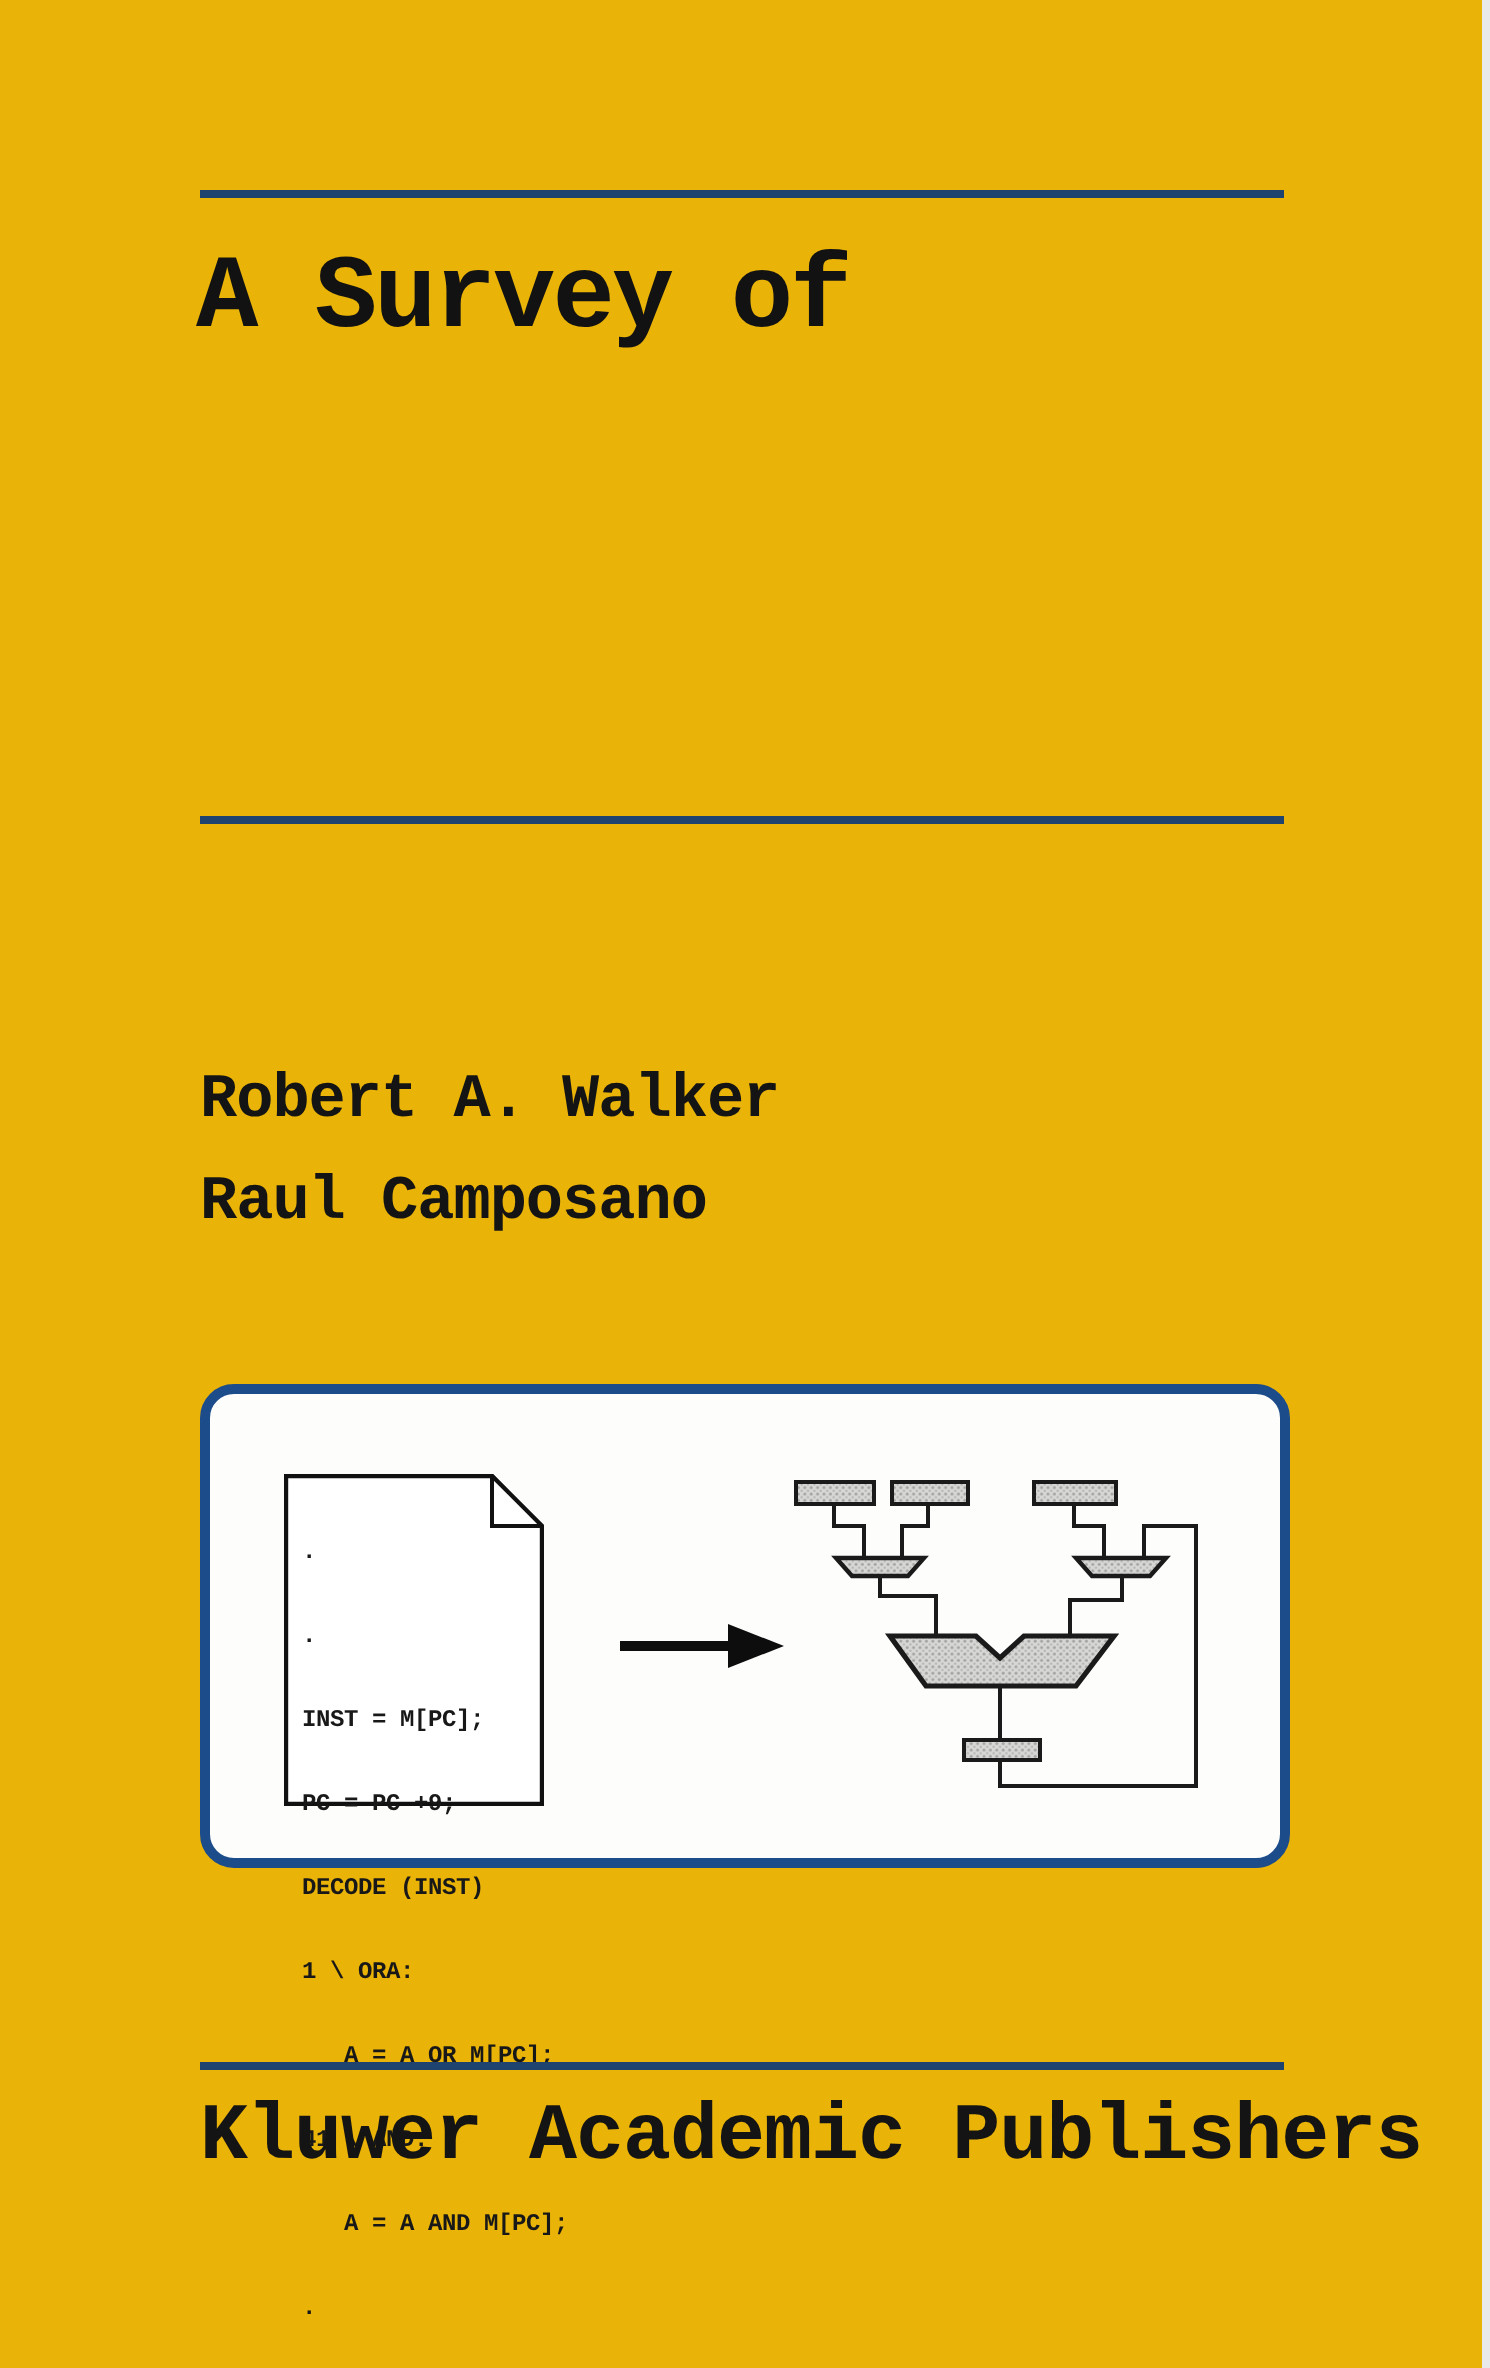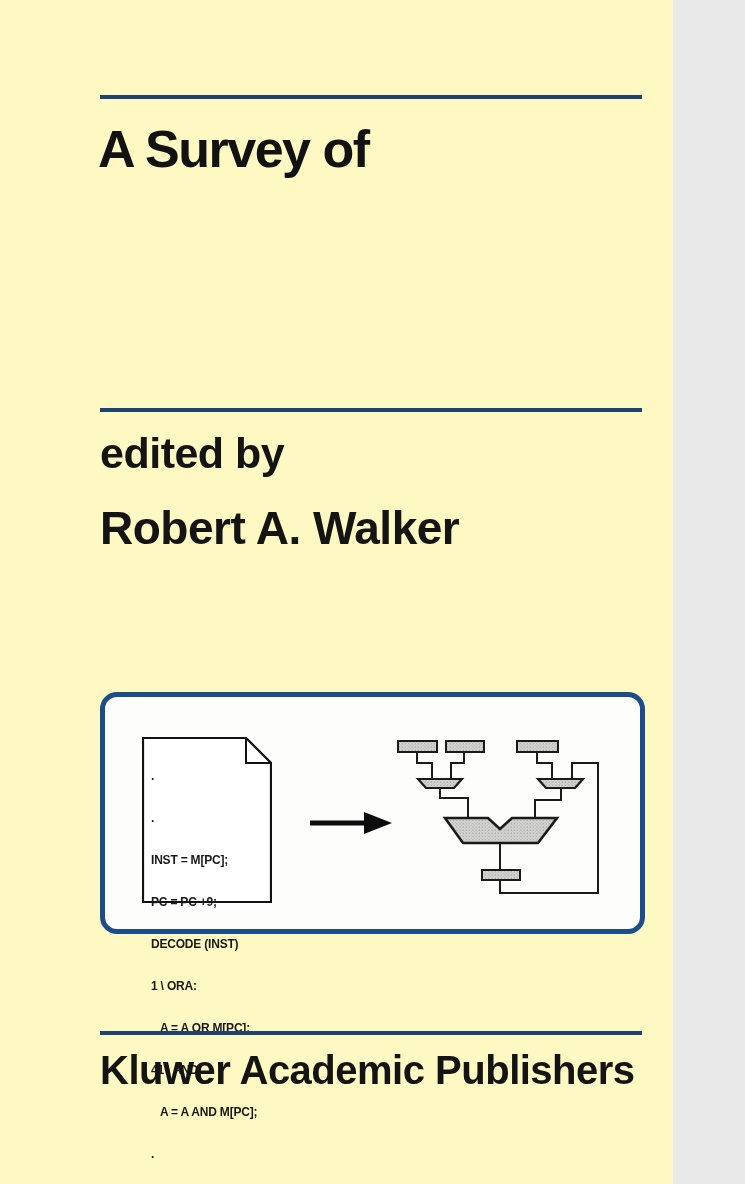--- a/index.html
+++ b/index.html
@@ -1,20 +1,20 @@
 <!DOCTYPE html>
 <html><head>
 <meta charset="utf-8">
 <style>
   html,body{margin:0;padding:0;background:#e9e9e9;}
   .cover{
     position:relative;
-    width:673px;height:1184px;
-    background:#fef9c3;
-    font-family:Liberation Sans, sans-serif;
+    width:741px;height:1184px;
+    background:#eab308;
+    font-family:Liberation Mono, monospace;
     color:#141414;
     overflow:hidden;
   }
   .rule{
     position:absolute;left:100px;width:542px;height:4px;
     background:#1e436f;
   }
   .rule-top{top:95px;}
   .rule-mid{top:408px;}
   .rule-bottom{top:1031px;}
@@ -22,22 +22,22 @@
     position:absolute;left:98px;top:123px;margin:0;
     font-size:52px;line-height:53px;font-weight:bold;
     letter-spacing:-1.5px;color:#121212;
   }
   .edited-by{
     position:absolute;left:100px;top:430px;
     font-size:43px;line-height:46px;font-weight:bold;
     letter-spacing:-0.5px;
   }
   .editors{
-    position:absolute;left:100px;top:503px;
-    font-size:46px;line-height:51px;font-weight:bold;
+    position:absolute;left:100px;top:525px;
+    font-size:31px;line-height:51px;font-weight:bold;
     letter-spacing:-0.5px;
   }
   .illus-box{
     position:absolute;left:100px;top:692px;
     width:545px;height:242px;
     box-sizing:border-box;
     border:5px solid #1d4c8a;
     border-radius:17px;
     background:#fdfdfc;
   }
@@ -64,24 +64,24 @@
 <div class="cover">
 
   <div class="rule rule-top"></div>
 
   <h1 class="title">
     <div>A Survey of</div>
   </h1>
 
   <div class="rule rule-mid"></div>
 
-  <div class="edited-by">edited by</div>
 
   <div class="editors">
     <div>Robert A. Walker</div>
+    <div>Raul Camposano</div>
   </div>
 
   <div class="illus-box">
 
     <div class="doc">
       <svg class="doc-outline" width="130" height="166" viewBox="0 0 130 166">
         <polygon points="1,1 104,1 129,26 129,165 1,165" fill="#ffffff" stroke="#111111" stroke-width="2.2" stroke-linejoin="miter"></polygon>
         <polygon points="104,1 104,26 129,26" fill="#ffffff" stroke="#111111" stroke-width="2" stroke-linejoin="miter"></polygon>
       </svg>
       <div class="doc-text">

